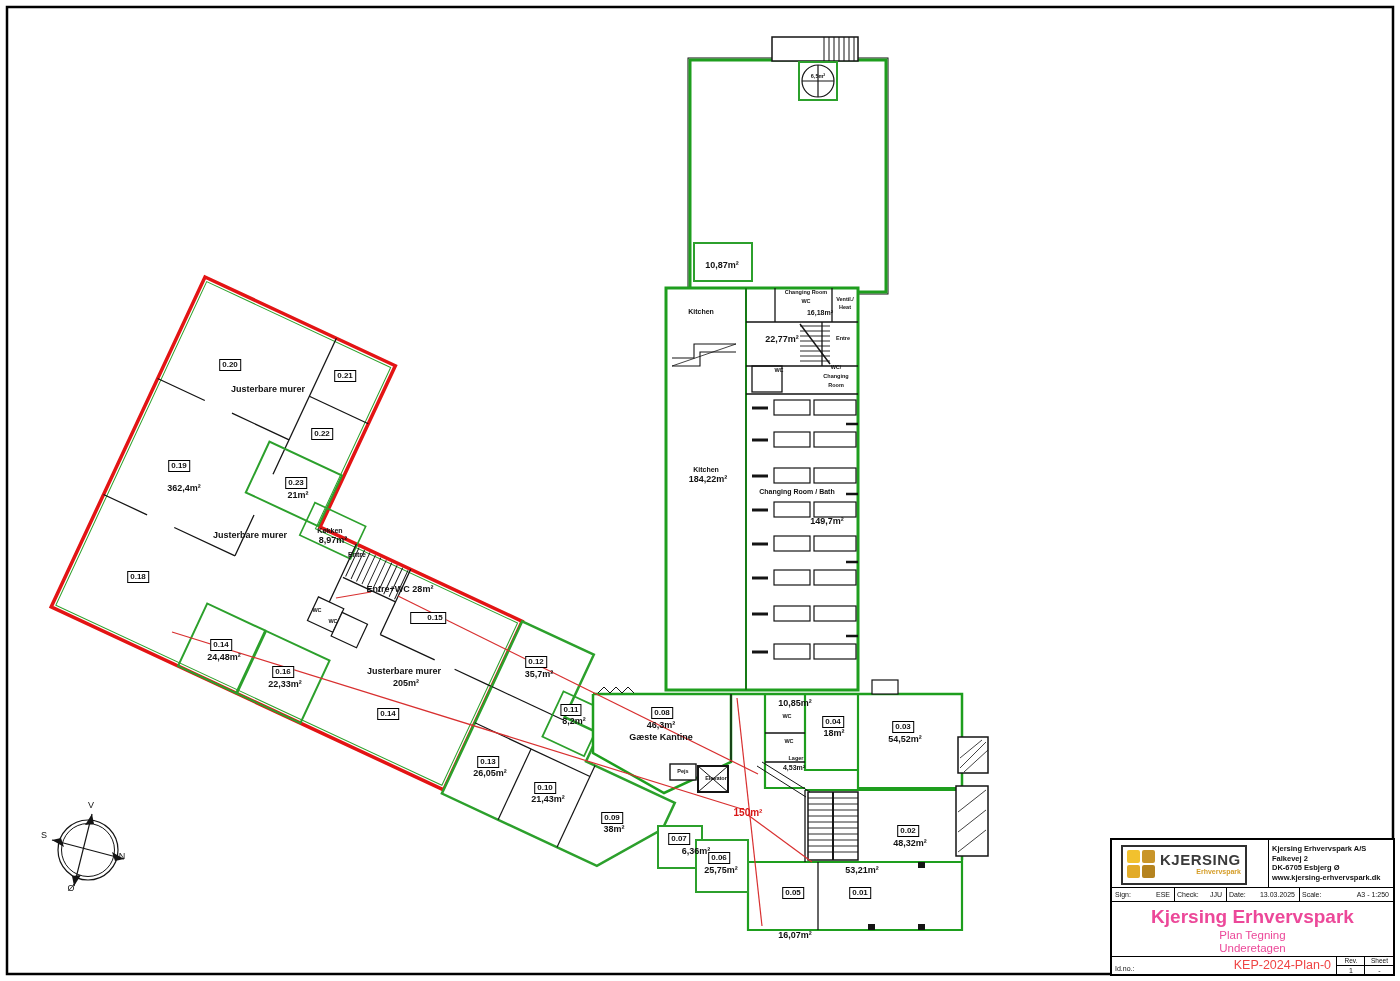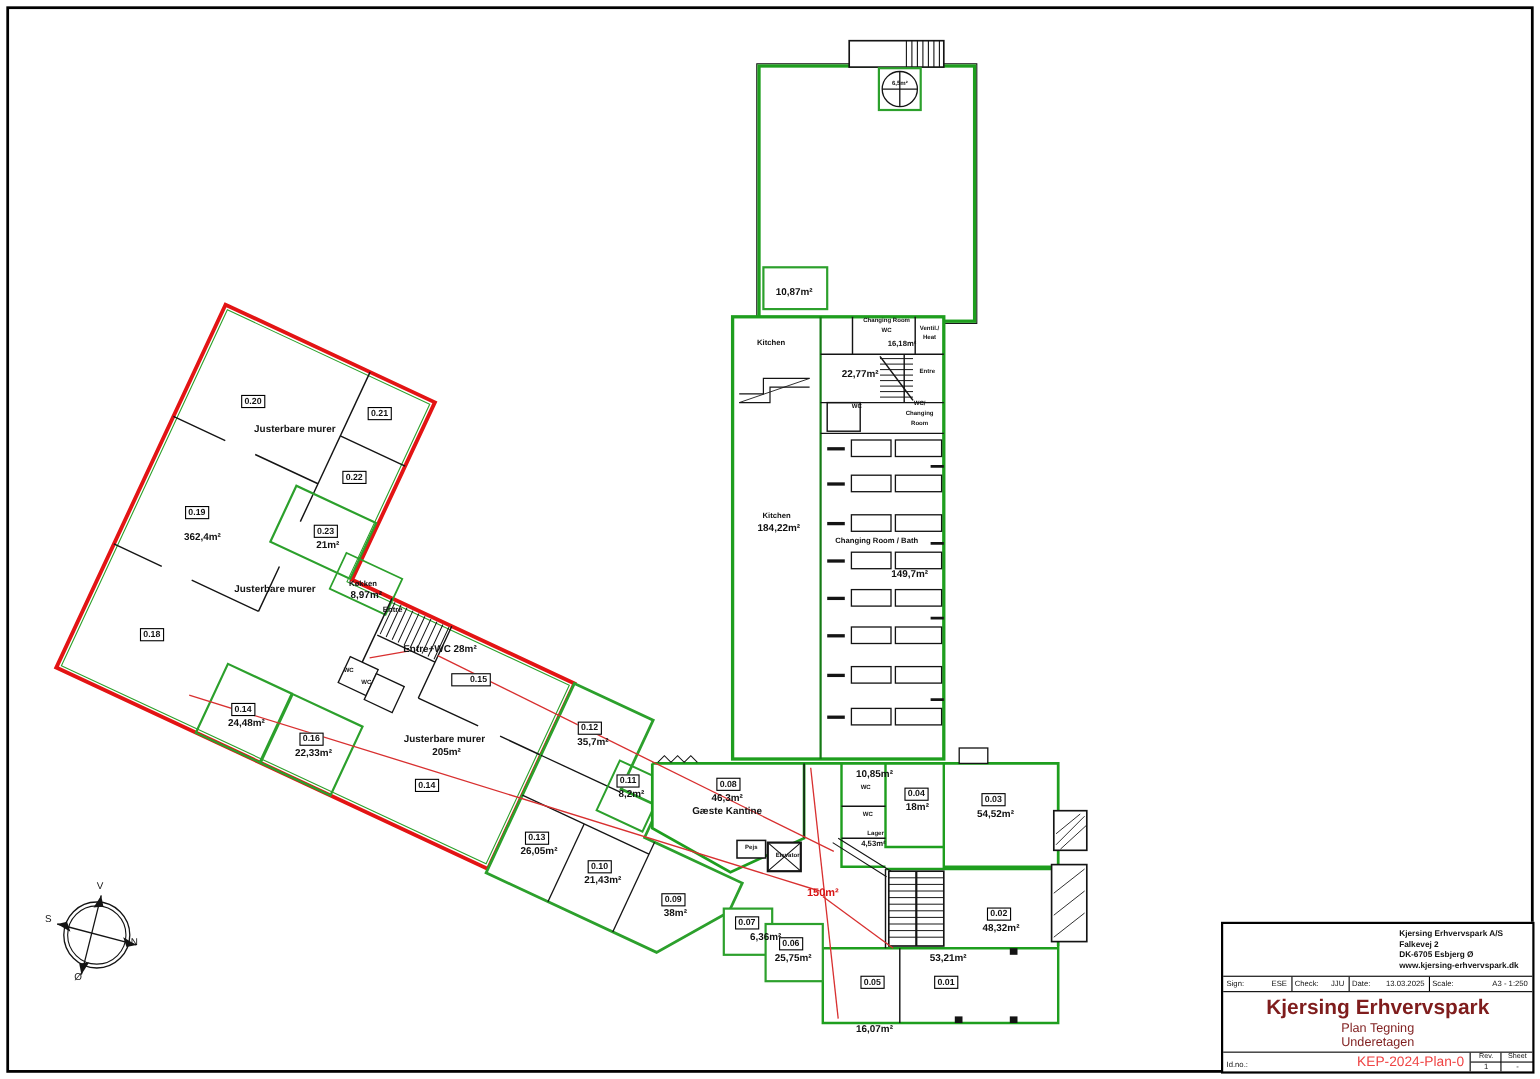--- a/index.html
+++ b/index.html
@@ -19,21 +19,21 @@
   .tb-logo-cell{position:absolute;left:0;top:0;width:156px;height:47px;border-right:1.5px solid #000;}
   .tb-logo{position:absolute;left:9px;top:5px;width:122px;height:36px;border:2px solid #2f2f2f;background:#fff;}
   .sq{position:absolute;width:13px;height:13px;border-radius:2px;}
   .tb-logo-text{position:absolute;left:37px;top:4px;font-size:15px;font-weight:bold;letter-spacing:0.5px;color:#3a3a3a;}
   .tb-logo-sub{position:absolute;left:44px;top:21px;width:74px;text-align:right;font-size:7px;font-weight:bold;color:#d59d27;}
   .tb-addr{position:absolute;left:160px;top:4px;font-size:7.5px;font-weight:bold;line-height:9.5px;color:#111;}
   .tb-row2{position:absolute;left:0;top:48px;width:100%;height:13px;border-bottom:1.5px solid #000;font-size:7px;color:#111;}
   .tb-row2 .cell{position:absolute;top:0;height:13px;line-height:13px;border-right:1px solid #000;}
   .tb-row2 .cl{position:absolute;left:3px;}
   .tb-row2 .cv{position:absolute;right:4px;}
-  .tb-title{position:absolute;left:0;top:62px;width:100%;height:54px;border-bottom:1.5px solid #000;text-align:center;color:#7f1d1d;}
+  .tb-title{position:absolute;left:0;top:62px;width:100%;height:54px;border-bottom:1.5px solid #000;text-align:center;color:#ec4899;}
   .tb-title .t1{font-size:19px;font-weight:bold;margin-top:4px;}
   .tb-title .t2{font-size:11.5px;margin-top:1px;}
   .tb-row4{position:absolute;left:0;top:117px;width:100%;height:17px;font-size:7px;color:#111;}
   .tb-idlbl{position:absolute;left:3px;bottom:2px;}
   .tb-idval{position:absolute;right:62px;bottom:2px;font-size:12.5px;color:#ef4444;}
   .tb-rev{position:absolute;left:224px;top:0;width:28px;height:17px;border-left:1px solid #000;}
   .tb-sheet{position:absolute;left:252px;top:0;width:29px;height:17px;border-left:1px solid #000;}
   .tb-minihead{display:block;height:8px;line-height:8px;text-align:center;font-size:6.5px;border-bottom:1px solid #000;}
   .tb-minival{display:block;height:9px;line-height:9px;text-align:center;font-size:7px;}
 </style>
@@ -280,20 +280,30 @@
       <div class="lbl tiny" style="left: 716px; top: 779px;">Elevator</div>
       <div class="lbl red" style="left: 748px; top: 813px;">150m²</div>
       <div class="lbl comp" style="left: 91px; top: 806px;">V</div>
       <div class="lbl comp" style="left: 44px; top: 836px;">S</div>
       <div class="lbl comp" style="left: 122px; top: 857px;">N</div>
       <div class="lbl comp" style="left: 71px; top: 889px;">Ø</div>
     </div>
 
   <div id="titleblock">
     <div class="tb-row1">
+      <div class="tb-logo-cell">
+        <div class="tb-logo">
+          <div class="sq" style="left:4px;top:3px;background:#f2c12e;"></div>
+          <div class="sq" style="left:19px;top:3px;background:#c9952a;"></div>
+          <div class="sq" style="left:4px;top:18px;background:#e2ab28;"></div>
+          <div class="sq" style="left:19px;top:18px;background:#b5831f;"></div>
+          <div class="tb-logo-text">KJERSING</div>
+          <div class="tb-logo-sub">Erhvervspark</div>
+        </div>
+      </div>
       <div class="tb-addr">
         <div>Kjersing Erhvervspark A/S</div>
         <div>Falkevej 2</div>
         <div>DK-6705 Esbjerg Ø</div>
         <div>www.kjersing-erhvervspark.dk</div>
       </div>
     </div>
     <div class="tb-row2">
       <div class="cell" style="left:0;width:62px;">
         <span class="cl">Sign:</span>

